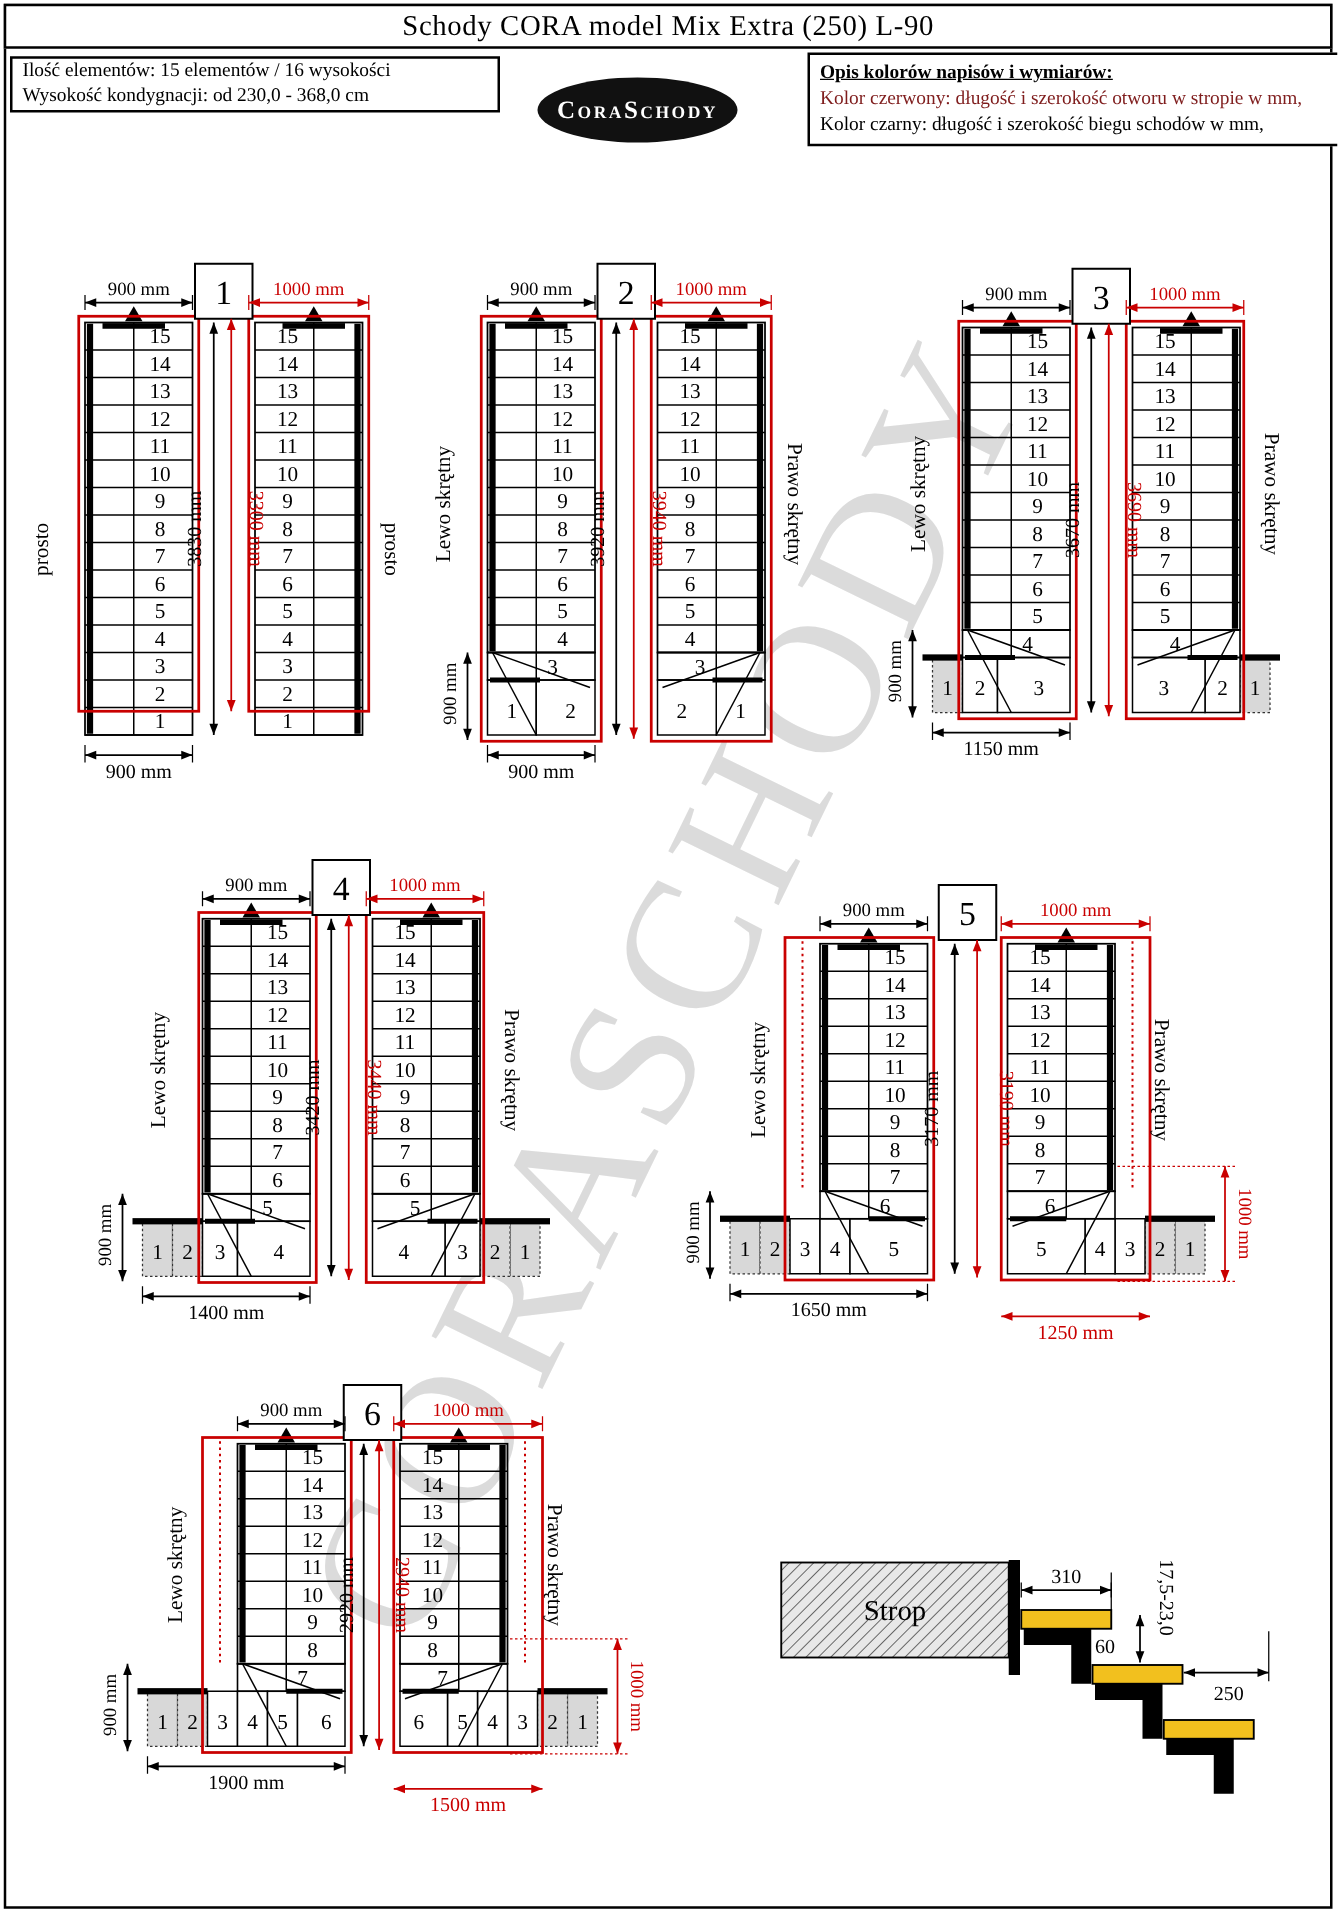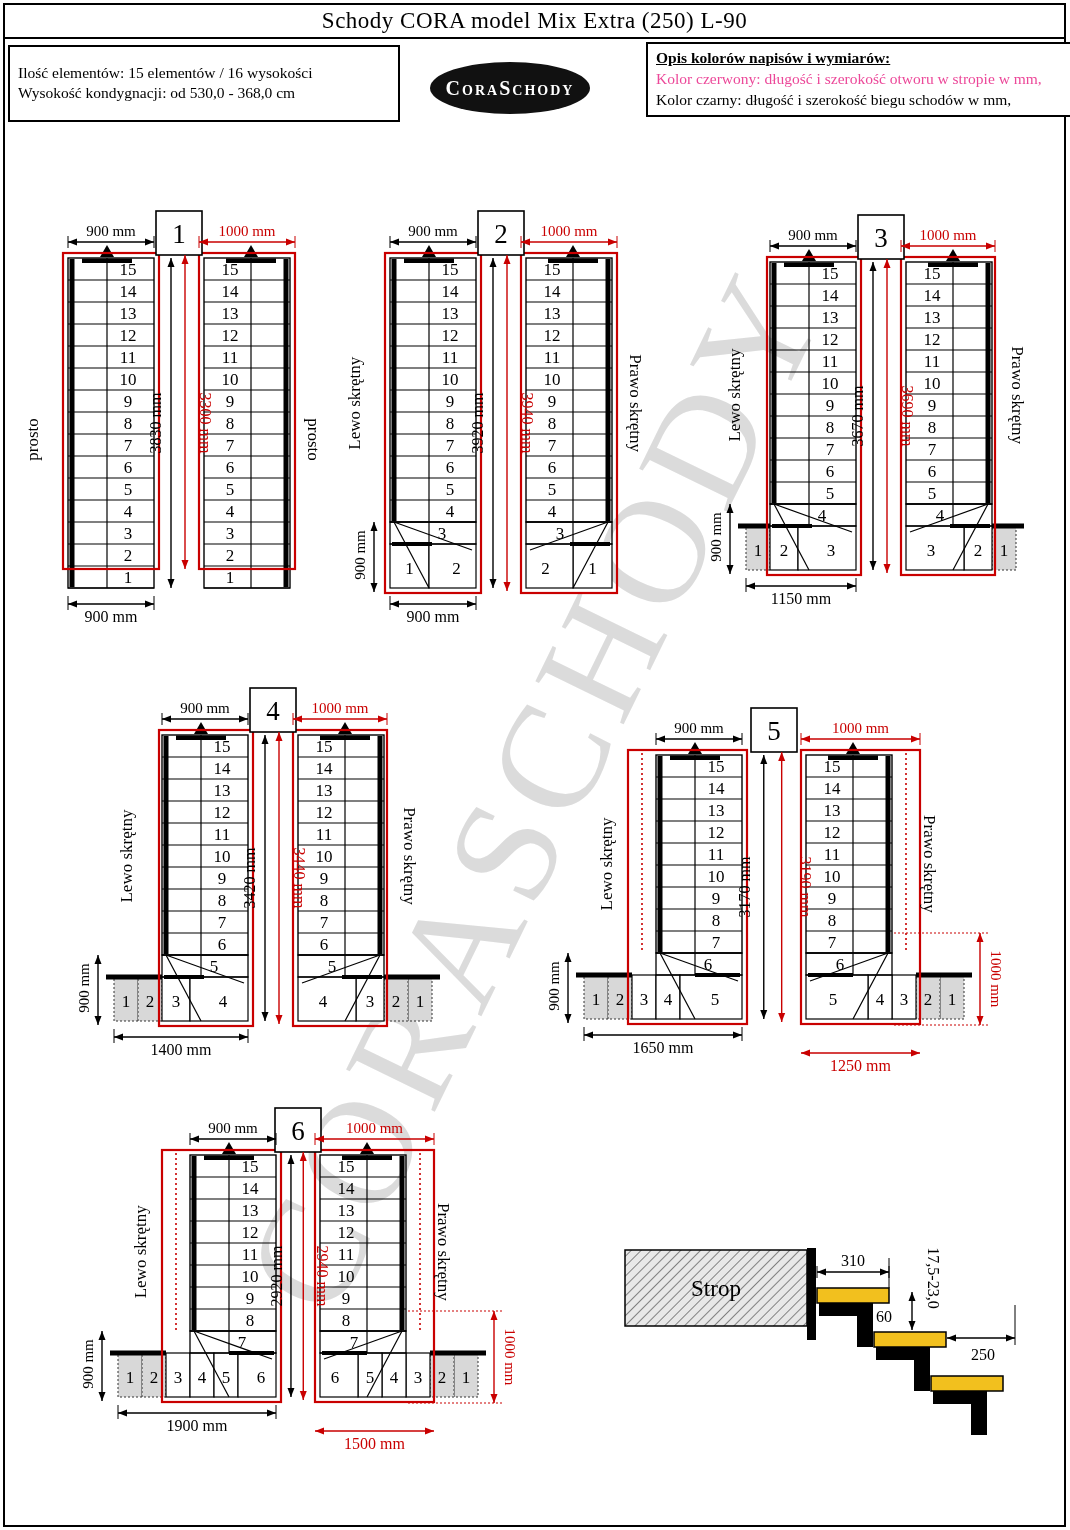--- a/index.html
+++ b/index.html
@@ -3,25 +3,25 @@
 <meta charset="utf-8">
 <style>
   html,body{margin:0;padding:0;background:#fff;}
   .page{position:relative;width:1070px;height:1530px;background:#fff;overflow:hidden;
         font-family:"Liberation Serif","DejaVu Serif",serif;}
   .page-frame{position:absolute;left:3px;top:3px;right:4px;bottom:3px;border:2px solid #000;z-index:2;pointer-events:none;}
   .title-band{position:absolute;left:3px;top:3px;right:4px;height:32px;border:2px solid #000;
               display:flex;align-items:center;justify-content:center;z-index:3;background:#fff;}
   .title-band span{font-size:23px;letter-spacing:.5px;}
   .info-box{position:absolute;left:8px;top:45px;width:372px;border:2px solid #000;background:#fff;
-            padding:16px 8px;z-index:3;font-size:15.5px;line-height:1.32;}
+            padding:0 8px;z-index:3;font-size:15.5px;line-height:1.32;}
   .legend-box{position:absolute;left:646px;top:42px;width:408px;border:2px solid #000;background:#fff;
               padding:4px 8px;z-index:3;font-size:15.5px;line-height:1.35;}
   .legend-heading{text-decoration:underline;font-weight:bold;}
-  .legend-red{color:#ec4899;}
+  .legend-red{color:#7f1d1d;}
   .logo{position:absolute;left:430px;top:62px;width:160px;height:52px;background:#111;border-radius:50%;
         display:flex;align-items:center;justify-content:center;z-index:3;}
   .logo span{color:#fff;font-variant:small-caps;font-size:20px;letter-spacing:2px;font-weight:bold;}
   .watermark{position:absolute;left:535px;top:790px;transform:translate(-50%,-50%) rotate(-64deg);
              font-size:150px;letter-spacing:10px;color:#c4c4c4;opacity:.6;white-space:nowrap;
              z-index:0;pointer-events:none;}
   svg.drawing{position:absolute;left:0;top:0;z-index:1;}
   svg text{font-family:"Liberation Serif","DejaVu Serif",serif;}
 </style>
 </head>
@@ -29,21 +29,21 @@
 
 <div class="page">
   <div class="page-frame"></div>
 
   <div class="title-band">
     <span>Schody CORA model Mix Extra (250) L-90</span>
   </div>
 
   <div class="info-box">
     <div>Ilość elementów: 15 elementów / 16 wysokości</div>
-    <div>Wysokość kondygnacji: od 530,0 - 368,0 cm</div>
+    <div>Wysokość kondygnacji: od 230,0 - 368,0 cm</div>
   </div>
 
   <div class="logo">
     <span>CoraSchody</span>
   </div>
 
   <div class="legend-box">
     <div class="legend-heading">Opis kolorów napisów i wymiarów:</div>
     <div class="legend-red">Kolor czerwony:  długość i szerokość otworu w stropie w mm,</div>
     <div>Kolor czarny:  długość i szerokość biegu schodów w mm,</div>

